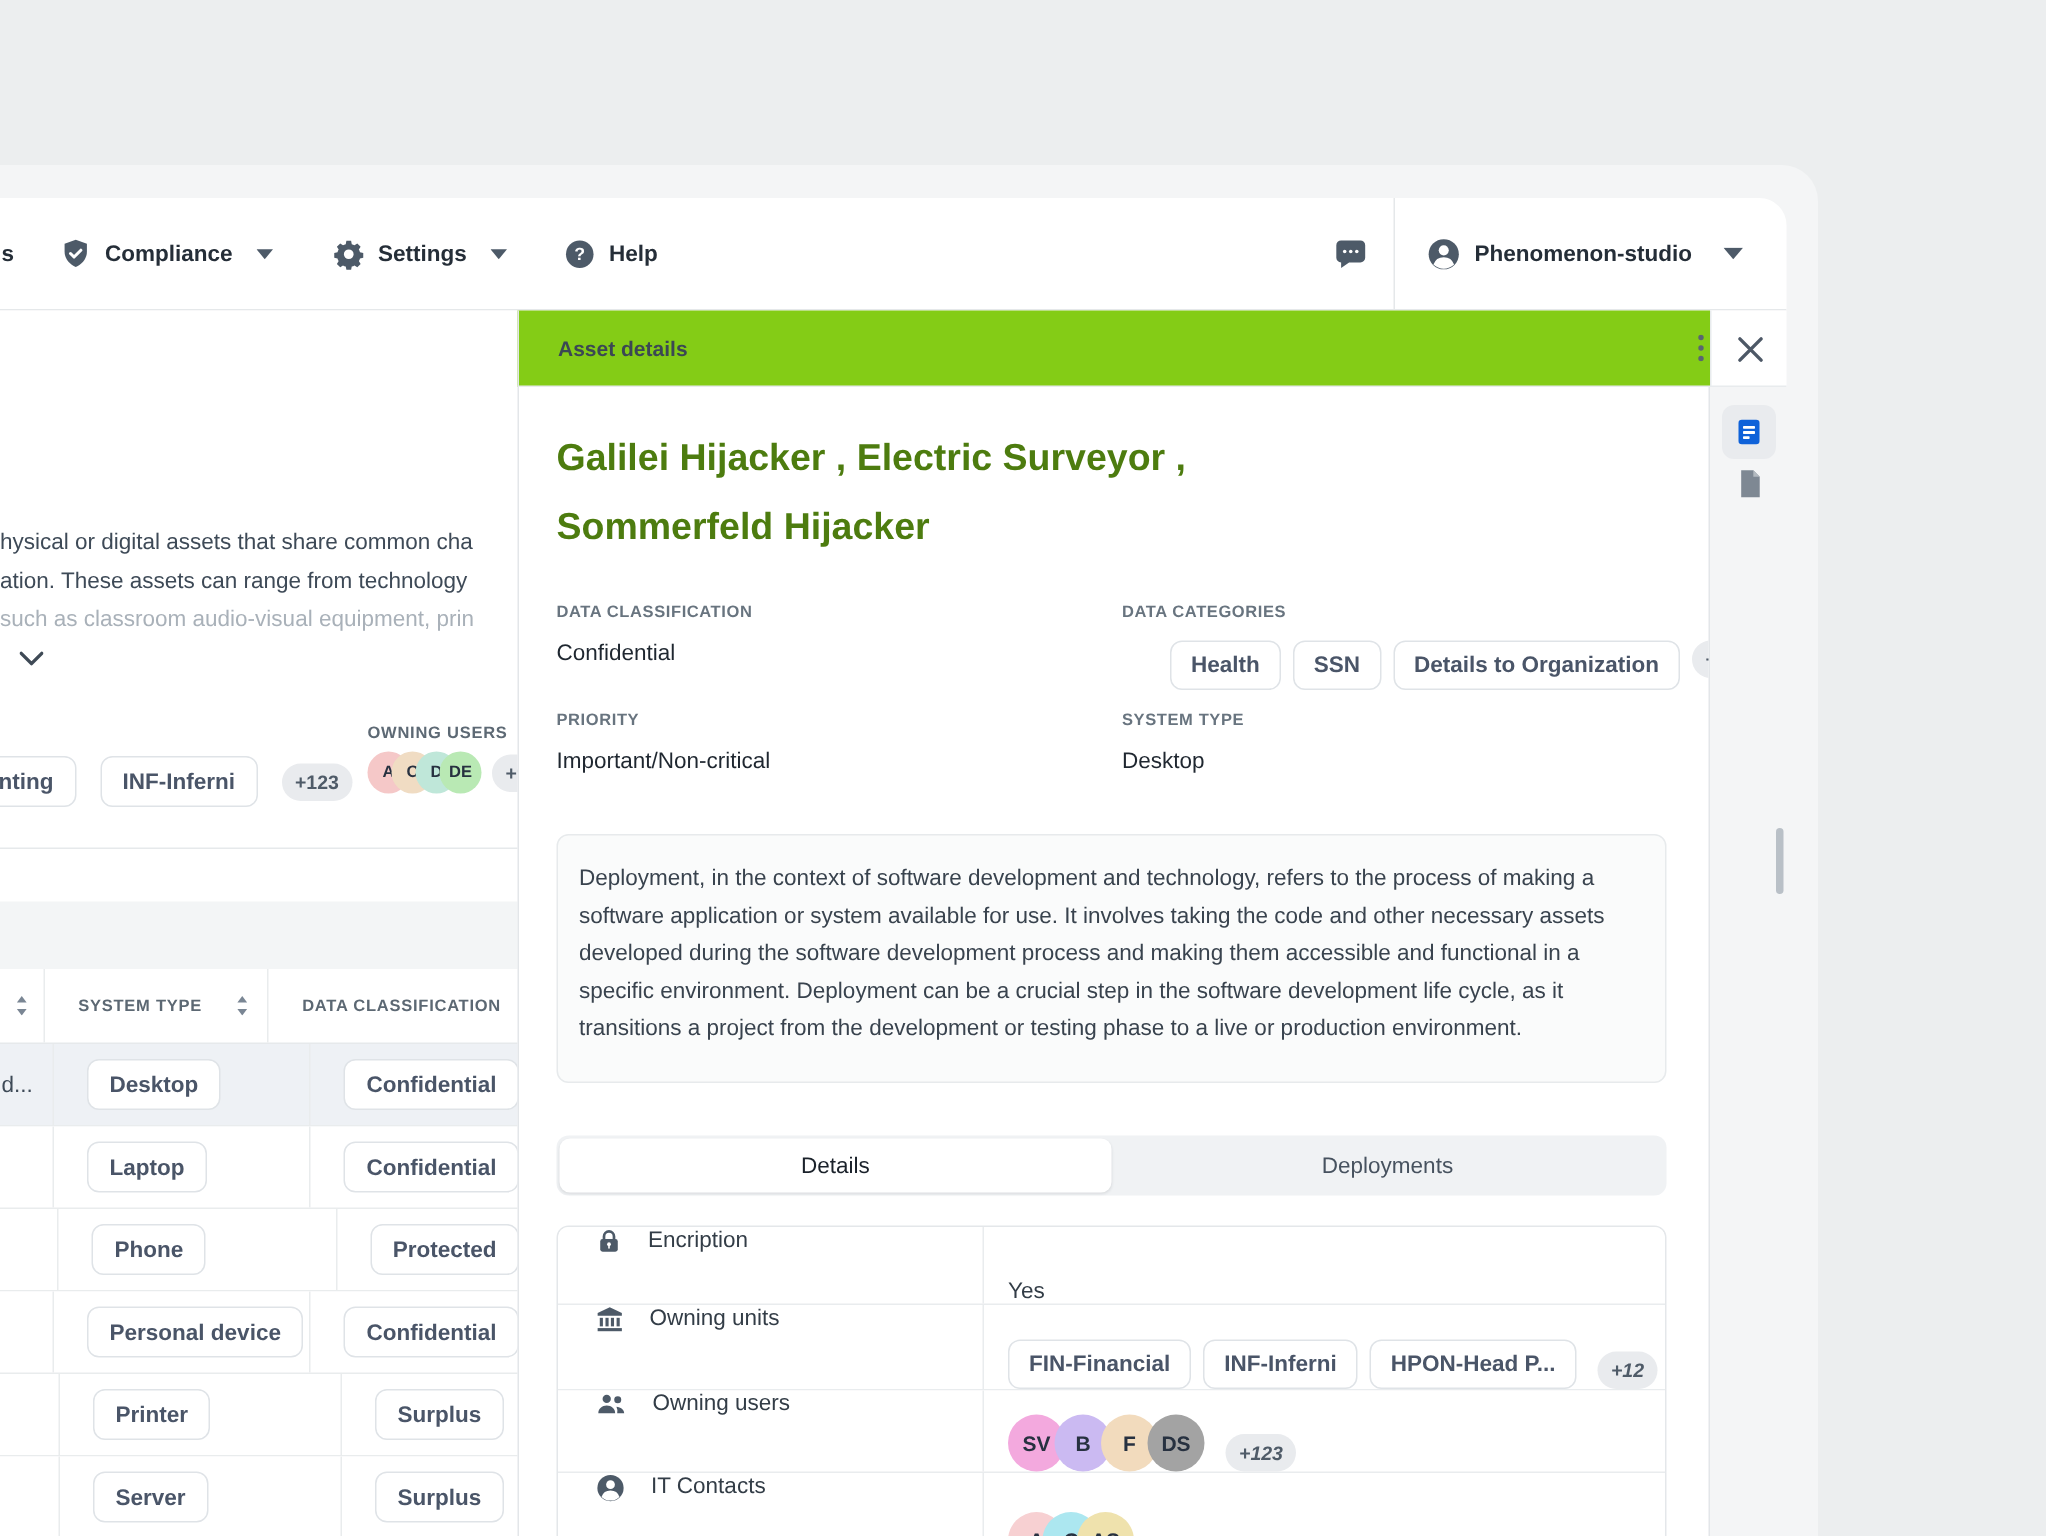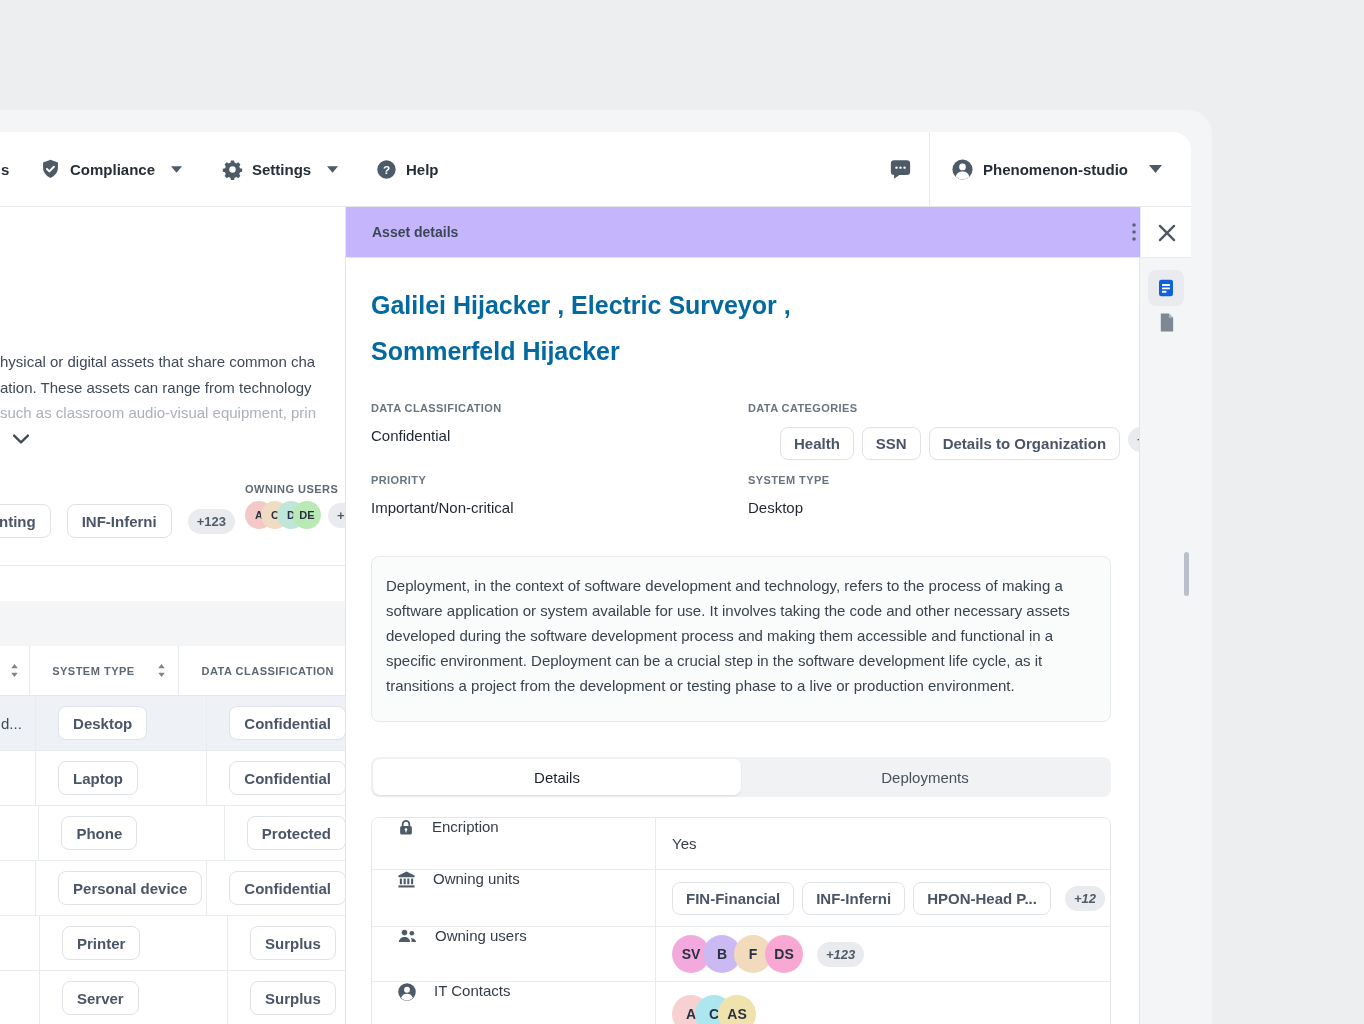--- a/index.html
+++ b/index.html
@@ -56,33 +56,33 @@
   .bg-row.selected { background:#eef1f5; }
   .c1 { width:40px; border-right:1px solid #e9eced; height:100%; display:flex; align-items:center; position:relative; }
   .c2 { width:188px; border-right:1px solid #e9eced; height:100%; display:flex; align-items:center; padding-left:22px; }
   .c3 { flex:1; height:100%; display:flex; align-items:center; padding-left:22px; }
   .bg-thead .c2, .bg-thead .c3 { justify-content:space-between; padding-right:12px; }
   .row-name { position:absolute; left:1px; font-size:15px; color:#3e4a57; white-space:nowrap; }
   .sort-btn { display:flex; cursor:pointer; }
   .c1 .sort-btn { margin-left:auto; margin-right:10px; }
 
   
-  .panel-hdr { left:345px; top:207px; width:795px; height:51px; background:#c4b5fd;
+  .panel-hdr { left:345px; top:207px; width:795px; height:51px; background:#84cc16;
     border-left:1px solid #e3e6e9; border-bottom:1px solid #e8ebed; }
   .panel-hdr-title { position:absolute; left:26px; top:17px; font-size:14px; font-weight:700; color:#3b4754; }
   .kebab-btn { position:absolute; left:775px; top:12px; width:26px; height:26px;
     display:flex; align-items:center; justify-content:center; cursor:pointer; }
   .rail-hdr { left:1140px; top:207px; width:51px; height:51px; background:#fff;
     border-left:1px solid #e8ebed; border-bottom:1px solid #e8ebed; }
   .close-btn { position:absolute; left:17px; top:17px; width:18px; height:18px; cursor:pointer; }
 
   .panel-body { left:345px; top:258px; width:795px; height:766px; background:#fff;
     border-left:1px solid #e3e6e9; border-right:1px solid #e3e6e9; overflow:hidden; }
   .asset-title { position:absolute; left:25px; top:24px; width:640px; font-size:25px;
-    line-height:46px; font-weight:700; color:#0369a1; }
+    line-height:46px; font-weight:700; color:#4d7c0f; }
   .field { position:absolute; }
   .field-label { font-size:11px; font-weight:700; letter-spacing:.4px; color:#68747f; margin-bottom:13px; }
   .field-value { font-size:15px; color:#1f2730; }
   .chip-row { display:flex; align-items:flex-start; gap:8px; margin-top:7px;padding-left:32px; }
   .chip { display:inline-flex; align-items:center; height:33px; padding:0 13px; background:#fff;
     border:1px solid #dfe3e7; border-radius:8px; font-size:15px; font-weight:700;
     color:#4a5568; white-space:nowrap; }
   .desc-card { position:absolute; left:25px; top:298px; width:740px; height:166px;
     background:#fafbfb; border:1px solid #e7eaec; border-radius:8px; padding:16px 14px;
     font-size:15px; line-height:25px; color:#39434e; }
@@ -91,21 +91,21 @@
   .tab { flex:1; display:flex; align-items:center; justify-content:center;
     font-size:15px; font-weight:400; color:#47525f; cursor:pointer; border-radius:7px; }
   .tab.active { background:#fff; color:#1b222b; box-shadow:0 1px 2px rgba(20,30,40,.10); }
 
   .details-card { position:absolute; left:25px; top:559px; width:740px; height:290px;
     border:1px solid #e4e7ea; border-radius:8px 8px 0 0; overflow:hidden; }
   .d-row { display:flex; border-bottom:1px solid #e9ecee; background:#fff; }
   .d-row:last-child { border-bottom:none; }
   .d-label { width:284px; border-right:1px solid #e9ecee; display:flex; align-items:flex-start;
     gap:17px; padding-left:25px; font-size:15px; color:#333d47; }
-  .d-value { flex:1; display:flex; align-items:center; padding-left:16px;
+  .d-value { flex:1; display:flex; align-items:flex-end; padding-left:16px;
     font-size:15px; color:#333d47; gap:8px; }
   .d-value .pill { margin-left:6px;font-style:italic; }
   .h52 { height:52px; } .h57 { height:57px; } .h55 { height:55px; } .h64 { height:64px; }
 
   
   .rail-btn { position:absolute; width:36px; height:36px; border-radius:8px;
     display:flex; align-items:center; justify-content:center; cursor:pointer; }
   .rail-btn.active { background:#e9ebee; }
   .scroll-thumb { left:1184px; top:552px; width:5px; height:44px; background:#b9c0c7;
     border-radius:3px; cursor:pointer; }
@@ -417,21 +417,21 @@
               <circle cx="17" cy="7.2" r="2.7"></circle>
               <path d="M16 12.6c3.3.2 6 2.4 6 4.9h-5.4a7.8 7.8 0 0 0-.6-4.9z"></path>
             </svg>
         </span>
         <span>Owning users</span>
       </div>
       <div class="d-value">
         <span class="avatar av-lg av-first" style="background: rgb(243, 169, 222);">SV</span>
         <span class="avatar av-lg" style="margin-left: -15px; background: rgb(203, 186, 242);">B</span>
         <span class="avatar av-lg" style="margin-left: -15px; background: rgb(242, 219, 189);">F</span>
-        <span class="avatar av-lg" style="margin-left: -15px; background: #f9a8d4;">DS</span>
+        <span class="avatar av-lg" style="margin-left: -15px; background: #a3a3a3;">DS</span>
         <span class="pill">+123</span>
       </div>
     </div>
 
     <div class="d-row h64">
       <div class="d-label">
         <span class="icon">
           <svg width="20" height="20" viewBox="0 0 24 24">
               <circle cx="12" cy="12" r="10.5" fill="#4d5a68"></circle>
               <circle cx="12" cy="9.3" r="3.5" fill="#fff"></circle>

